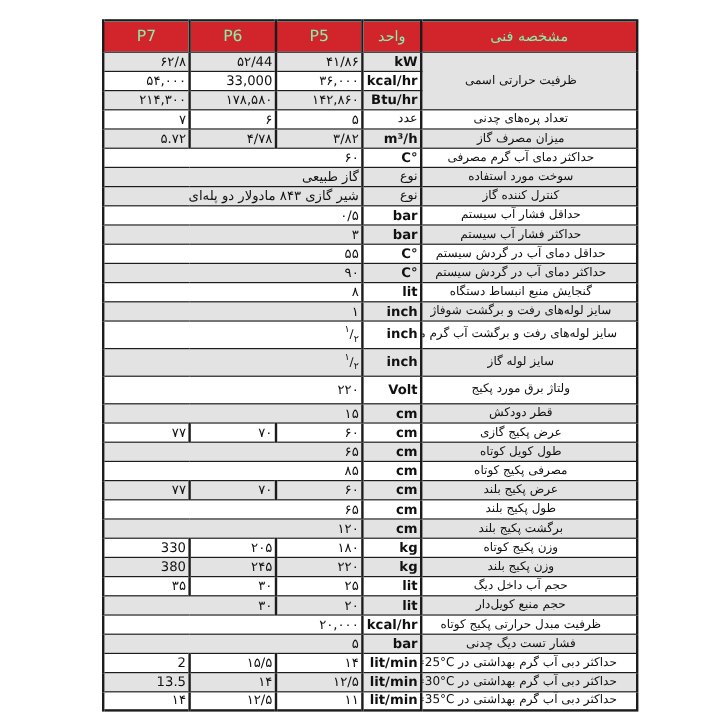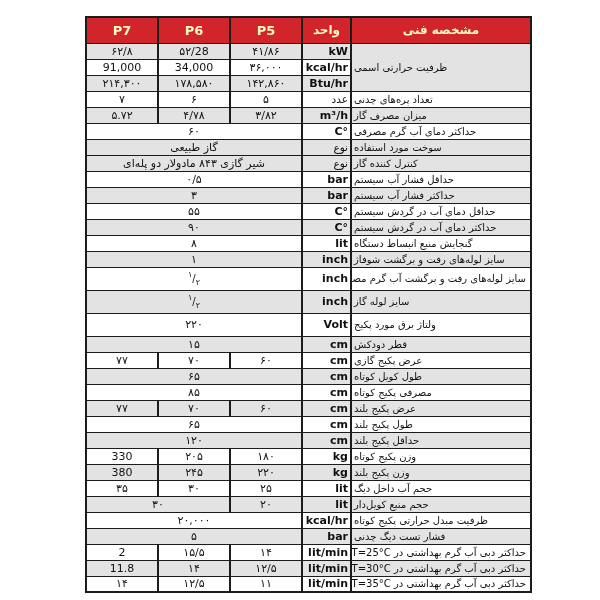--- a/index.html
+++ b/index.html
@@ -17,30 +17,30 @@
   col.c-m{width:72px}
   th,td{
     border:solid var(--border,#1c1c1c);
     border-width:1px 2px;
     padding:0 2px;
     overflow:hidden;white-space:nowrap;
     color:#111;
   }
   thead tr{height:26px}
   thead th{
-    background:var(--red,#d1242b);color:#fef9c3;font-weight:bold;
+    background:var(--red,#d1242b);color:#86efac;font-weight:normal;
     text-align:center;font-size:12px;
   }
   thead th.model{font-size:13px}
   tbody tr{height:16px}
   tbody tr.tall{height:23px}
-  td.lbl{text-align:left;font-size:10px;padding-right:4px;background:#fff}
+  td.lbl{text-align:center;font-size:10px;padding-right:16px;background:#fff}
   td.unit{text-align:right;font-size:10.5px}
   td.unit.b{font-weight:bold;font-size:11px}
-  td.val{text-align:center;font-size:11px}
+  td.val{font-size:11px}
   tr.g td{background:var(--shade,#e3e3e3)}
   td.cw{background:#ffffff}
   td.frac sup{font-size:8px}
   td.frac sub{font-size:8px}
   td.frac span{font-size:10px}
 </style>
 </head>
 <body>
 
 <div class="table-wrap">
@@ -59,28 +59,28 @@
         <th class="model">P5</th>
         <th class="model">P6</th>
         <th class="model">P7</th>
       </tr>
     </thead>
     <tbody>
         <tr class="g">
           <td class="lbl" rowspan="3">ظرفیت حرارتی اسمی</td>
           <td class="unit b">kW</td>
           <td class="val">۴۱/۸۶</td>
-          <td class="val">۵۲/28</td>
+          <td class="val">۵۲/44</td>
           <td class="val">۶۲/۸</td>
         </tr>
         <tr class="">
           <td class="unit b">kcal/hr</td>
           <td class="val">۳۶,۰۰۰</td>
-          <td class="val">34,000</td>
-          <td class="val">91,000</td>
+          <td class="val">33,000</td>
+          <td class="val">۵۴,۰۰۰</td>
         </tr>
         <tr class="g">
           <td class="unit b">Btu/hr</td>
           <td class="val">۱۴۲,۸۶۰</td>
           <td class="val">۱۷۸,۵۸۰</td>
           <td class="val cw">۲۱۴,۳۰۰</td>
         </tr>
         <tr class="">
           <td class="lbl">تعداد پره‌های چدنی</td>
           <td class="unit">عدد</td>
@@ -183,21 +183,21 @@
           <td class="val">۶۰</td>
           <td class="val">۷۰</td>
           <td class="val cw">۷۷</td>
         </tr>
         <tr class="">
           <td class="lbl">طول پکیج بلند</td>
           <td class="unit b">cm</td>
           <td class="val" colspan="3">۶۵</td>
         </tr>
         <tr class="g">
-          <td class="lbl">حداقل پکیج بلند</td>
+          <td class="lbl">برگشت پکیج بلند</td>
           <td class="unit b">cm</td>
           <td class="val" colspan="3">۱۲۰</td>
         </tr>
         <tr class="">
           <td class="lbl">وزن پکیج کوتاه</td>
           <td class="unit b">kg</td>
           <td class="val">۱۸۰</td>
           <td class="val">۲۰۵</td>
           <td class="val">330</td>
         </tr>
@@ -236,21 +236,21 @@
           <td class="unit b">lit/min</td>
           <td class="val">۱۴</td>
           <td class="val">۱۵/۵</td>
           <td class="val">2</td>
         </tr>
         <tr class="g">
           <td class="lbl">حداکثر دبی آب گرم بهداشتی در ΔT=30°C</td>
           <td class="unit b">lit/min</td>
           <td class="val">۱۲/۵</td>
           <td class="val">۱۴</td>
-          <td class="val cw">11.8</td>
+          <td class="val cw">13.5</td>
         </tr>
         <tr class="">
           <td class="lbl">حداکثر دبی آب گرم بهداشتی در ΔT=35°C</td>
           <td class="unit b">lit/min</td>
           <td class="val">۱۱</td>
           <td class="val">۱۲/۵</td>
           <td class="val">۱۴</td>
         </tr>
       </tbody>
   </table>

